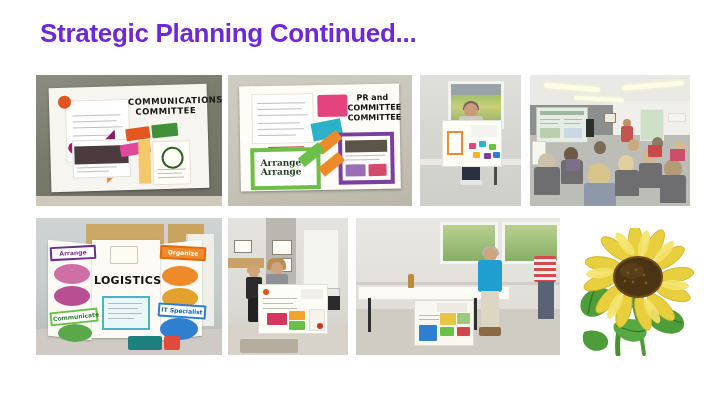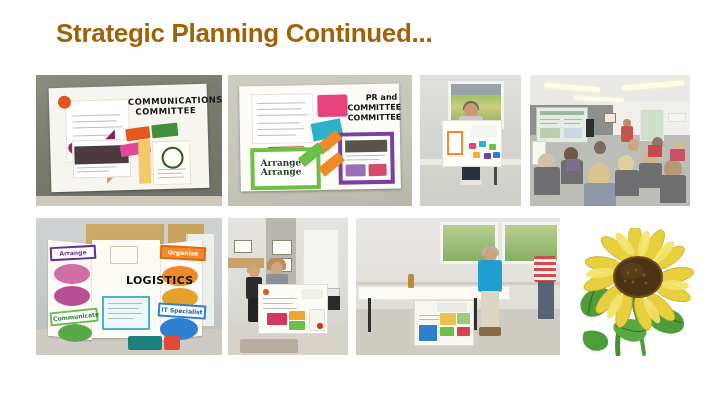--- a/index.html
+++ b/index.html
@@ -3,22 +3,22 @@
 <meta charset="utf-8">
 <style>
   html,body{margin:0;padding:0;}
   body{
     width:720px;height:405px;background:#ffffff;overflow:hidden;
     font-family:"Liberation Sans", sans-serif;position:relative;
   }
   #slide{position:relative;width:720px;height:405px;background:#fff;}
 
   .slide-title{
-    position:absolute;left:56px;top:18px;
-    font-size:26px;font-weight:bold;color:#a16207;
+    position:absolute;left:40px;top:18px;
+    font-size:26px;font-weight:bold;color:#6d28d9;
     letter-spacing:-0.3px;white-space:nowrap;
   }
 
   .photo{position:absolute;overflow:hidden;background:#cfcfcf;}
 
   
   .wall{position:absolute;left:0;top:0;right:0;bottom:0;}
   .board{position:absolute;background:#fbfaf6;box-shadow:0 1px 3px rgba(0,0,0,.35);}
   .chip{position:absolute;border-radius:1px;}
   .tline{position:absolute;background:#9a9a9a;height:1px;opacity:.65;}
@@ -46,21 +46,21 @@
   #p1 .menu{position:absolute;left:88px;top:54px;width:12px;height:44px;background:#f3c96a;}
 
   
   #p2{left:228px;top:75px;width:184px;height:131px;}
   #p2 .wall{background:linear-gradient(165deg,#cfcdc3 0%,#c6c3b8 60%,#b9b6aa 100%);}
   #p2 .board{left:12px;top:10px;width:160px;height:105px;background:#fdfcf7;transform:rotate(-1deg);}
   #p2 .doc{position:absolute;left:12px;top:8px;width:60px;height:48px;background:#fff;border:1px solid #e6e4dc;}
   #p2 .redbar{position:absolute;left:28px;top:61px;width:36px;height:5px;background:#c0372b;}
   #p2 .pink{position:absolute;left:78px;top:10px;width:30px;height:22px;background:#e5437e;border-radius:2px;}
   #p2 .teal{position:absolute;left:72px;top:36px;width:30px;height:18px;background:#2bb2c9;transform:rotate(-10deg);}
-  #p2 .hdr{position:absolute;left:108px;top:9px;width:50px;font-size:8px;font-weight:bold;color:#131313;text-align:right;line-height:1.25;font-family:"DejaVu Sans",sans-serif;}
+  #p2 .hdr{position:absolute;left:108px;top:9px;width:50px;font-size:8px;font-weight:bold;color:#131313;text-align:center;line-height:1.25;font-family:"DejaVu Sans",sans-serif;}
   #p2 .vv{position:absolute;left:10px;top:62px;width:62px;height:34px;background:#fff;border:4px solid #6fbf44;}
   #p2 .vvtext{position:absolute;left:6px;top:7px;font-size:9px;font-weight:bold;color:#1d3f1b;font-family:"DejaVu Serif",serif;line-height:1;}
   #p2 .purple{position:absolute;left:98px;top:48px;width:56px;height:52px;background:#7b3fa0;}
   #p2 .purple-in{position:absolute;left:4px;top:4px;width:48px;height:44px;background:#fdfdfd;}
   #p2 .ribbon1{left:76px;top:52px;width:26px;height:11px;background:#ef8a2b;transform:rotate(-38deg);}
   #p2 .ribbon2{left:78px;top:74px;width:26px;height:11px;background:#ef8a2b;transform:rotate(-38deg);}
   #p2 .ribbon3{left:58px;top:64px;width:26px;height:11px;background:#6cbf4a;transform:rotate(-38deg);}
 
   
   #p3{left:420px;top:75px;width:101px;height:131px;}
@@ -105,21 +105,21 @@
   
   #p5{left:36px;top:218px;width:186px;height:137px;}
   #p5 .wall{background:linear-gradient(180deg,#cfd3d3 0%,#c8cccc 48%,#b8bbba 100%);}
   #p5 .cab{position:absolute;left:50px;top:6px;width:78px;height:22px;background:#cba865;}
   #p5 .cab2{position:absolute;left:132px;top:6px;width:36px;height:20px;background:#c8a45f;}
   #p5 .floor{position:absolute;left:0;bottom:0;width:100%;height:26px;background:#cfcbc4;}
   #p5 .panel{position:absolute;background:#fbfaf4;box-shadow:0 1px 2px rgba(0,0,0,.25);}
   #p5 .pL{left:12px;top:24px;width:44px;height:96px;transform:skewY(6deg);}
   #p5 .pC{left:56px;top:22px;width:68px;height:98px;}
   #p5 .pR{left:124px;top:24px;width:42px;height:96px;transform:skewY(-6deg);}
-  #p5 .logistics{position:absolute;left:58px;top:56px;width:66px;text-align:center;font-size:11px;font-weight:bold;color:#111;letter-spacing:.3px;font-family:"DejaVu Sans",sans-serif;margin-left:32px;}
+  #p5 .logistics{position:absolute;left:58px;top:56px;width:66px;text-align:center;font-size:11px;font-weight:bold;color:#111;letter-spacing:.3px;font-family:"DejaVu Sans",sans-serif;}
   #p5 .tagbox{position:absolute;font-size:6px;font-weight:bold;color:#fff;text-align:center;line-height:1;padding:2px 1px;border-radius:1px;font-family:"DejaVu Sans",sans-serif;}
   #p5 .tag-arrange{left:14px;top:28px;width:40px;background:#fff;color:#7b2e8e;border:2px solid #6b2f8c;transform:rotate(-3deg);}
   #p5 .tag-organize{left:124px;top:28px;width:40px;background:#f18a2a;color:#fff;border:2px solid #e06a10;transform:rotate(3deg);}
   #p5 .tag-comm{left:14px;top:92px;width:42px;background:#fff;color:#2f7a2a;border:2px solid #6cbf4a;transform:rotate(-6deg);}
   #p5 .tag-it{left:122px;top:86px;width:42px;background:#fff;color:#1d5fa8;border:2px solid #2f7fd0;transform:rotate(4deg);}
   #p5 .oval{position:absolute;border-radius:50%;}
   #p5 .cardbox{position:absolute;left:66px;top:78px;width:44px;height:30px;background:#eaf6f7;border:2px solid #4fb3bf;}
   #p5 .green-thing{position:absolute;left:92px;top:118px;width:34px;height:14px;background:#1d7f7e;border-radius:2px;}
   #p5 .dooropen{position:absolute;left:150px;top:16px;width:26px;height:92px;background:#efefe9;border-left:2px solid #d8d8d2;}
 

